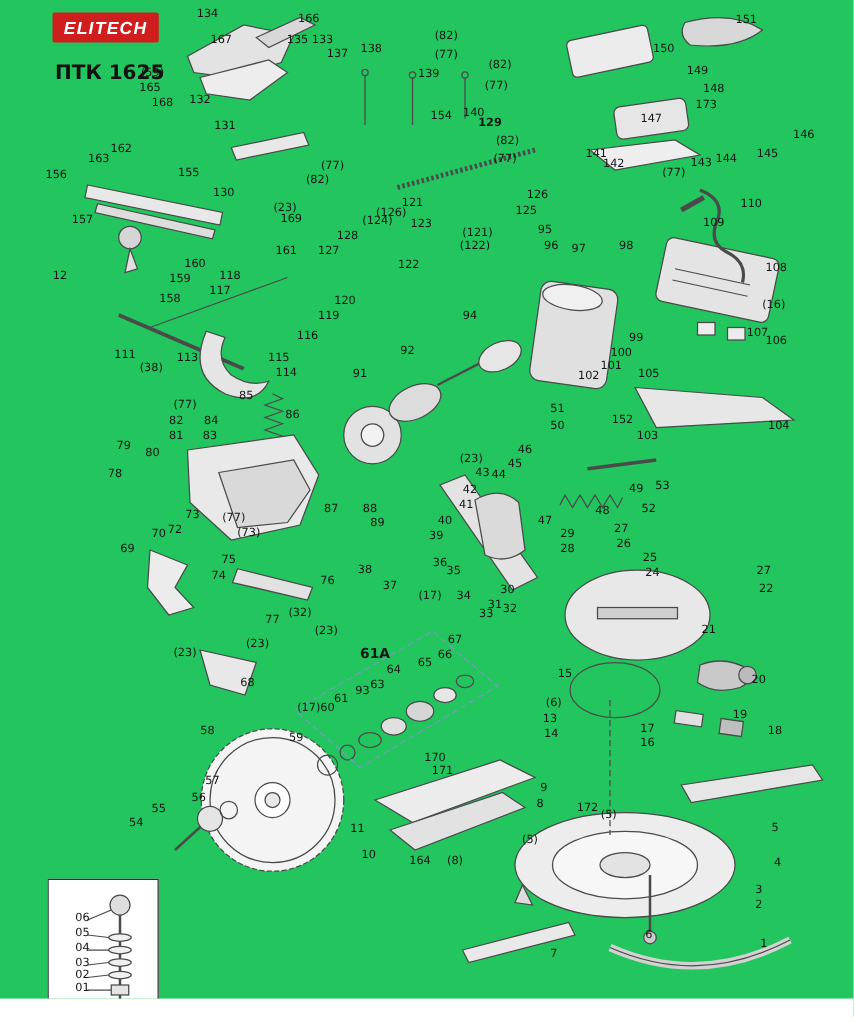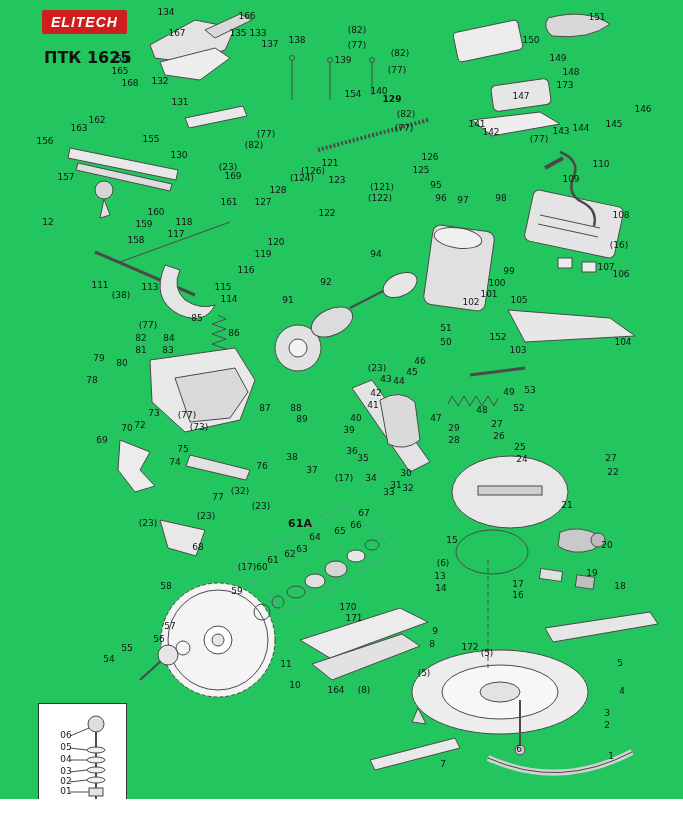--- a/index.html
+++ b/index.html
@@ -327,21 +327,21 @@
       <span class="callout" style="left: 261px; top: 506px;">(23)</span>
       <span class="callout" style="left: 148px; top: 523px;">(23)</span>
       <span class="callout" style="left: 206px; top: 516px;">(23)</span>
       <span class="callout" style="left: 198px; top: 547px;">68</span>
       <span class="callout big" style="left: 300px; top: 523px;">61A</span>
       <span class="callout" style="left: 364px; top: 513px;">67</span>
       <span class="callout" style="left: 356px; top: 525px;">66</span>
       <span class="callout" style="left: 340px; top: 531px;">65</span>
       <span class="callout" style="left: 315px; top: 537px;">64</span>
       <span class="callout" style="left: 302px; top: 549px;">63</span>
-      <span class="callout" style="left: 290px; top: 554px;">62</span>
+      <span class="callout" style="left: 290px; top: 554px;">93</span>
       <span class="callout" style="left: 273px; top: 560px;">61</span>
       <span class="callout" style="left: 247px; top: 567px;">(17)</span>
       <span class="callout" style="left: 262px; top: 567px;">60</span>
       <span class="callout" style="left: 237px; top: 591px;">59</span>
       <span class="callout" style="left: 166px; top: 586px;">58</span>
       <span class="callout" style="left: 170px; top: 626px;">57</span>
       <span class="callout" style="left: 159px; top: 639px;">56</span>
       <span class="callout" style="left: 127px; top: 648px;">55</span>
       <span class="callout" style="left: 109px; top: 659px;">54</span>
       <span class="callout" style="left: 452px; top: 540px;">15</span>

